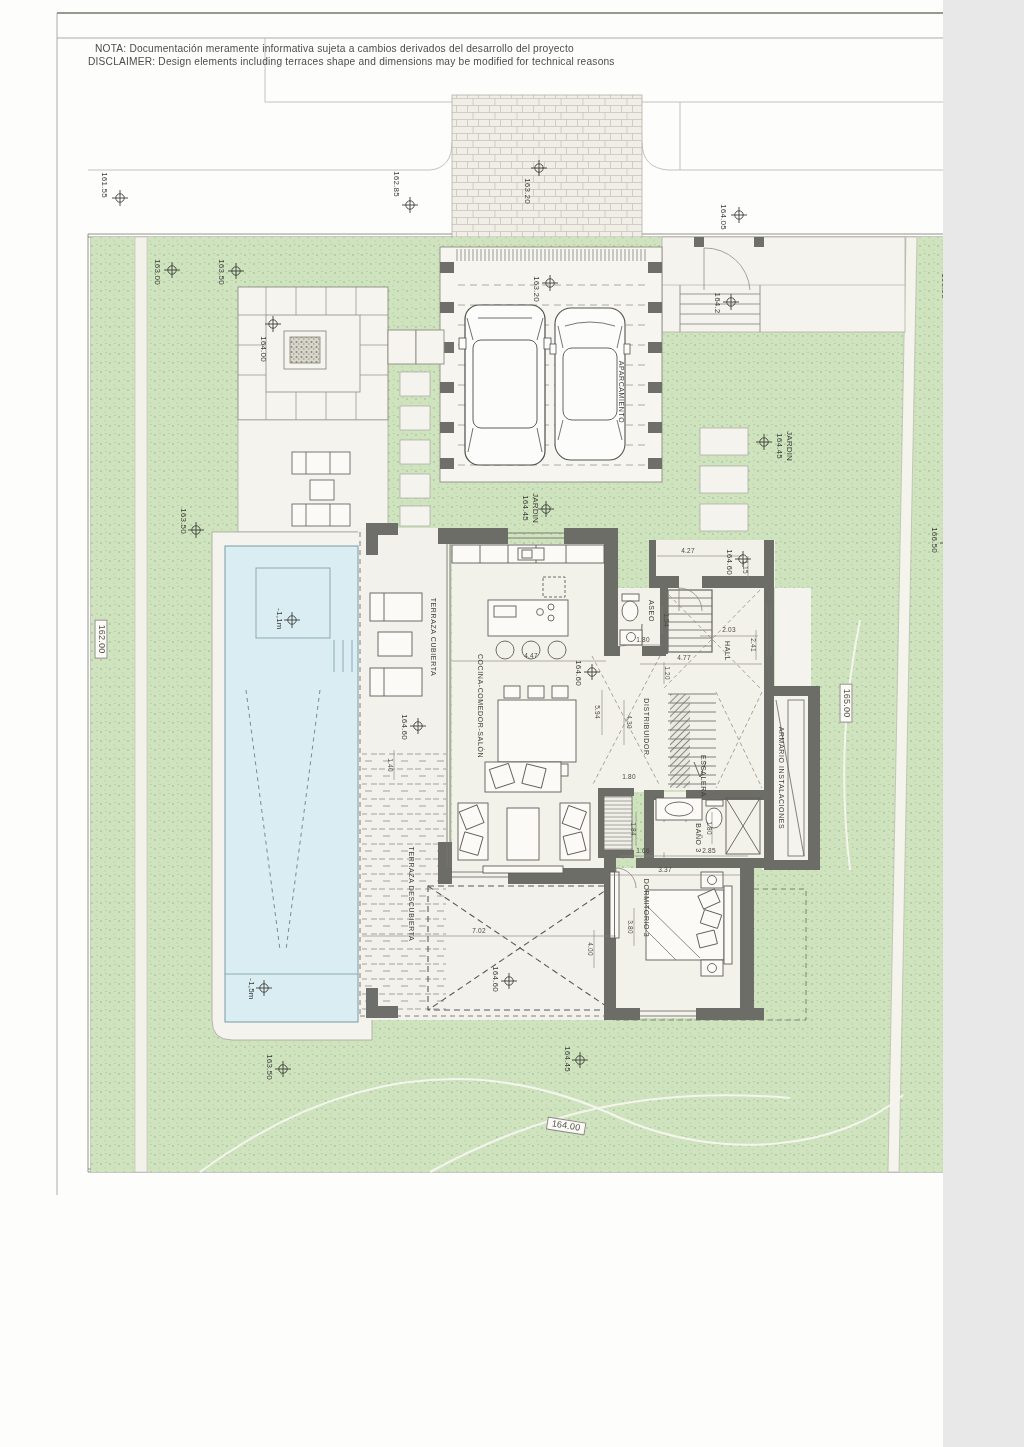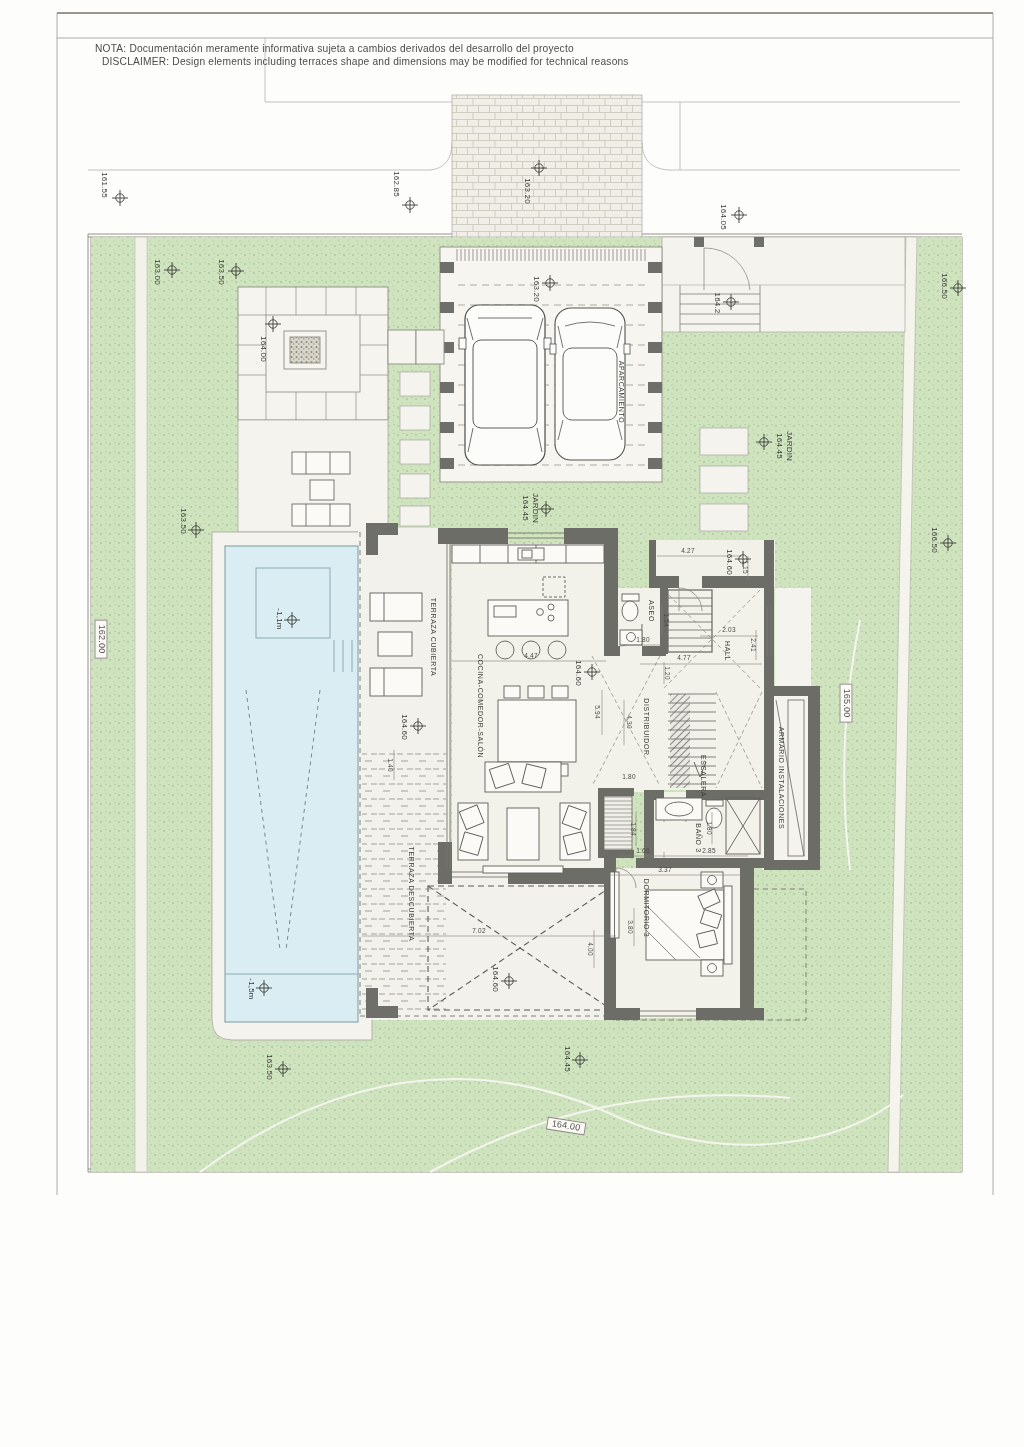--- a/index.html
+++ b/index.html
@@ -1,16 +1,16 @@
 <!DOCTYPE html>
 <html><head>
 <meta charset="utf-8">
 <style>
   html,body{margin:0;padding:0;background:#e8e8e8;}
-  #page{position:relative;width:1024px;height:1447px;background:#fdfdfc;overflow:hidden;
+  #page{position:relative;width:943px;height:1447px;background:#fdfdfc;overflow:hidden;
         font-family:"Liberation Sans", sans-serif;}
   #draw{position:absolute;left:0;top:0;}
   .lbl{position:absolute;transform:translate(-50%,-50%);white-space:nowrap;color:#3a3a36;
        font-size:8px;line-height:1;letter-spacing:.2px;}
   .vt{transform:translate(-50%,-50%) rotate(90deg);}
   .dim{font-size:6.5px;color:#4a4a45;}
   .dim.vt{transform:translate(-50%,-50%) rotate(90deg);}
   .room{font-size:7px;color:#3f3f3a;letter-spacing:.6px;}
   .cbox{font-size:9px;color:#55534d;background:#fbfaf6;border:0.8px solid #8d8b83;
         padding:1px 4px;}
@@ -477,21 +477,21 @@
     <use href="#cr" x="418" y="726"></use>
         <use href="#cr" x="509" y="981"></use>
     <use href="#cr" x="292" y="620"></use>
         <use href="#cr" x="264" y="988"></use>
     <use href="#cr" x="283" y="1069"></use>
         <use href="#cr" x="580" y="1060"></use>
   </g>
 </svg>
 
 <div class="note" style="left:95px;top:43px">NOTA: Documentación meramente informativa sujeta a cambios derivados del desarrollo del proyecto</div>
-<div class="note" style="left:102px;top:56px">DISCLAIMER: Design elements including terraces shape and dimensions may be modified for technical reasons</div>
+<div class="note" style="left:88px;top:56px">DISCLAIMER: Design elements including terraces shape and dimensions may be modified for technical reasons</div>
 
 <div class="lbl vt" style="left:104px;top:185px">161.55</div>
 <div class="lbl vt" style="left:396px;top:184px">162.85</div>
 <div class="lbl vt" style="left:527px;top:191px">163.20</div>
 <div class="lbl vt" style="left:723px;top:217px">164.05</div>
 <div class="lbl vt" style="left:717px;top:303px">164.2</div>
 <div class="lbl vt" style="left:944px;top:286px">166.50</div>
 <div class="lbl vt" style="left:157px;top:272px">163.00</div>
 <div class="lbl vt" style="left:221px;top:272px">163.50</div>
 <div class="lbl vt" style="left:263px;top:349px">164.00</div>

